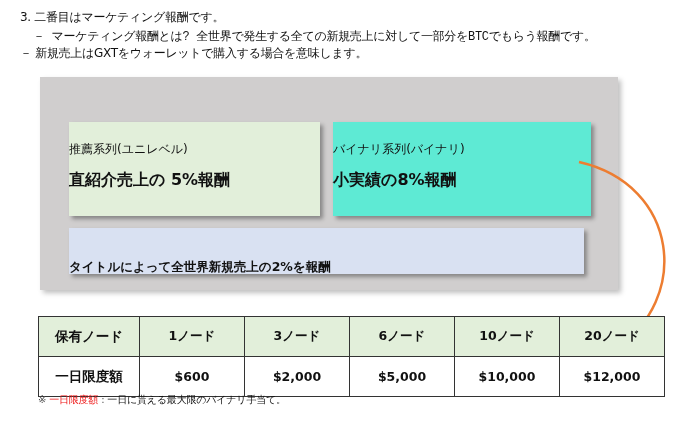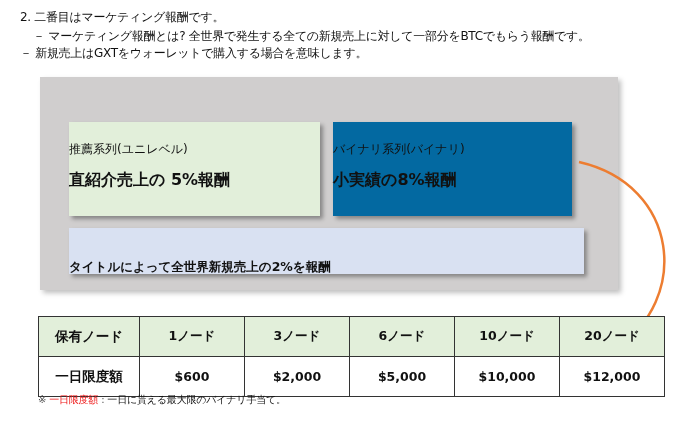--- a/index.html
+++ b/index.html
@@ -4,37 +4,37 @@
 <style>
   html, body { margin: 0; padding: 0; }
   body {
     width: 683px; height: 431px; position: relative; overflow: hidden;
     background: #ffffff;
     font-family: "DejaVu Sans", "Liberation Sans", sans-serif;
     color: #111;
   }
   .line { position: absolute; font-size: 12px; white-space: nowrap; letter-spacing: -0.3px; }
   #l1 { left: 20px; top: 9px; }
-  #l2 { left: 33px; top: 28px; }
+  #l2 { left: 33px; top: 28px; font-family: Liberation Mono, monospace; }
   #l3 { left: 20px; top: 45px; }
 
   #outer {
     position: absolute; left: 40px; top: 77px; width: 578px; height: 213px;
     background: #d0cece;
     box-shadow: 3px 3px 5px rgba(0,0,0,0.25);
   }
   #outer-title {
     position: absolute; left: 0; right: 0; top: 15px; text-align: center;
     font-size: 13.5px; font-weight: bold;
   }
   .box {
     position: absolute; box-shadow: 3px 3px 4px rgba(0,0,0,0.35);
   }
   #green { left: 29px; top: 45px; width: 251px; height: 94px; background: #e2efda; }
-  #yellow { left: 293px; top: 45px; width: 239px; height: 94px; background: #0369a1; text-decoration: underline; }
+  #yellow { left: 293px; top: 45px; width: 258px; height: 94px; background: #5eead4; text-decoration: underline; }
   #blue { left: 29px; top: 151px; width: 515px; height: 46px; background: #d9e1f2; }
   .box .sub { position: absolute; left: 0; right: 0; top: 19px; font-size: 12px; }
   .box .main { position: absolute; left: 0; right: 0; top: 48px; font-size: 16px; font-weight: bold; }
   #blue .main { top: 31px; font-size: 12.5px; }
 
   #arrow { position: absolute; left: 0; top: 0; pointer-events: none; }
 
   table#limits {
     position: absolute; left: 38px; top: 316px;
     border-collapse: collapse;
@@ -48,21 +48,21 @@
   #limits td.first { width: 92px; background: #e2efda; font-size: 13.5px; }
   #limits td.c { width: 96px; }
 
   #note { position: absolute; left: 38px; top: 393px; font-size: 10px; white-space: nowrap; letter-spacing: -0.2px; }
   #note .red { color: #e11; }
   #note .mark { color: #555; }
 </style>
 </head>
 <body>
 
-<div class="line" id="l1">2. 二番目はマーケティング報酬です。</div>
+<div class="line" id="l1">3. 二番目はマーケティング報酬です。</div>
 <div class="line" id="l2">－  マーケティング報酬とは? 全世界で発生する全ての新規売上に対して一部分をBTCでもらう報酬です。</div>
 <div class="line" id="l3">－ 新規売上はGXTをウォーレットで購入する場合を意味します。</div>
 
 <div id="outer">
   <div class="box" id="green">
     <div class="sub">推薦系列(ユニレベル)</div>
     <div class="main">直紹介売上の 5%報酬</div>
   </div>
   <div class="box" id="yellow">
     <div class="sub">バイナリ系列(バイナリ)</div>

